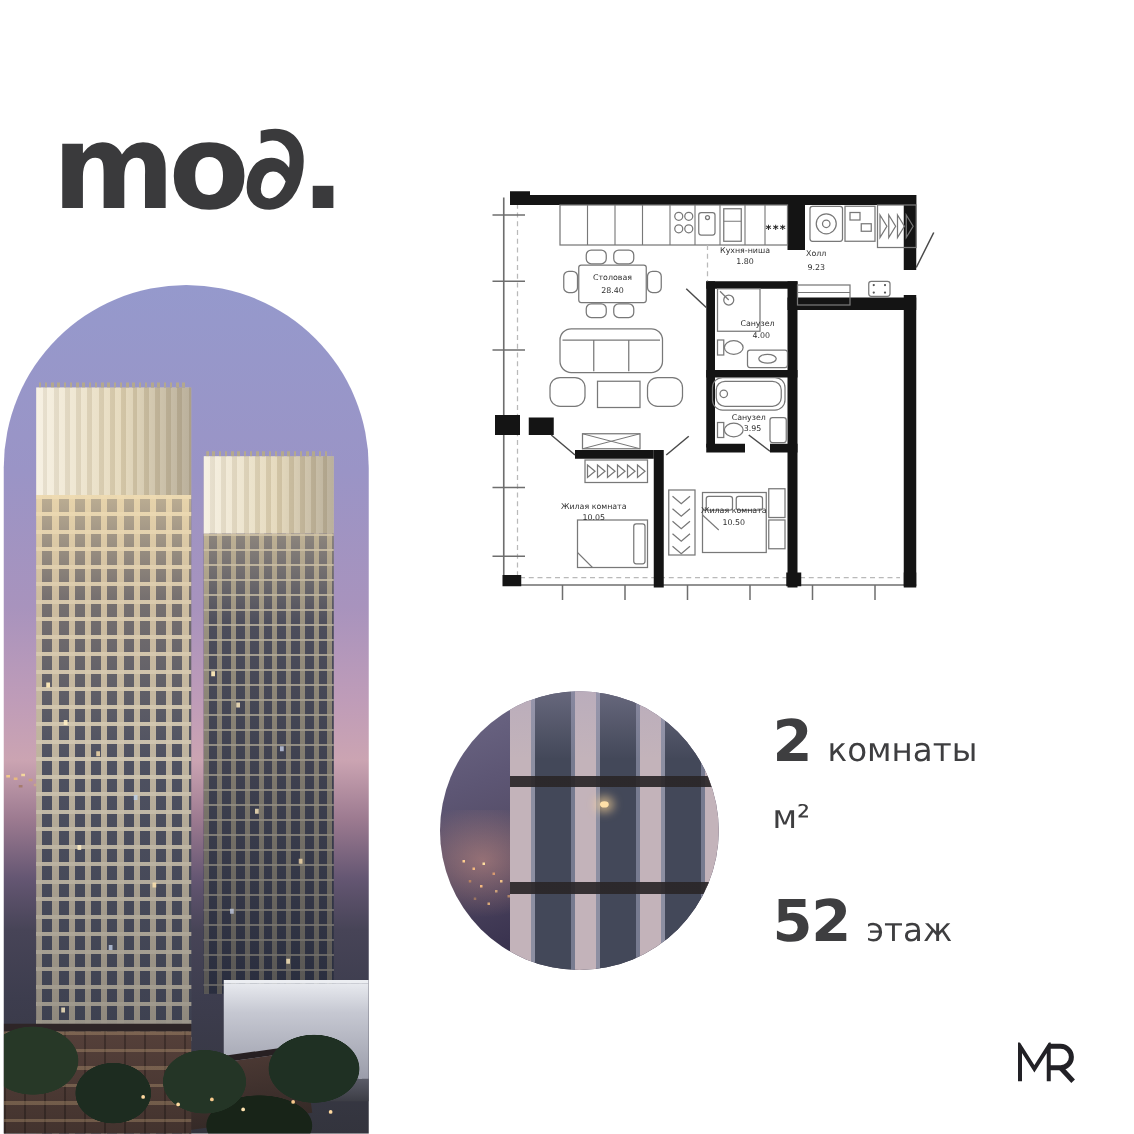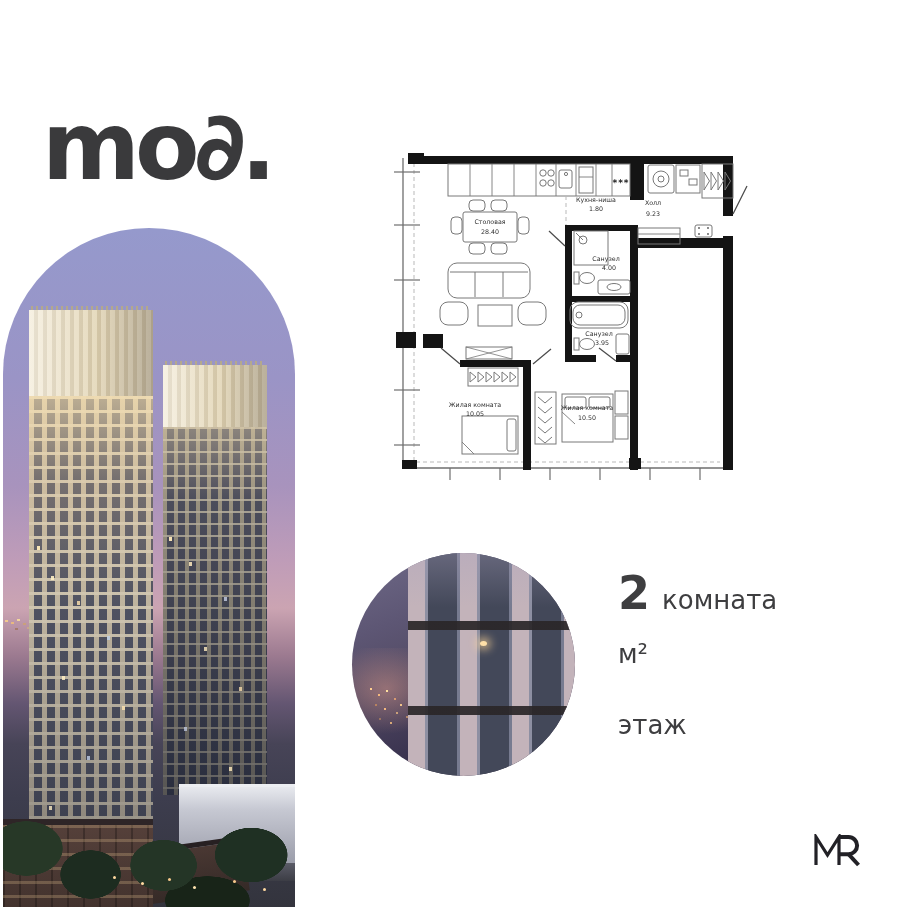--- a/index.html
+++ b/index.html
@@ -1,21 +1,21 @@
 <!DOCTYPE html>
 <html><head>
 <meta charset="utf-8">
 <style>
   html,body{margin:0;padding:0;}
   body{width:907px;height:907px;position:relative;background:#ffffff;overflow:hidden;
        font-family:"DejaVu Sans","Liberation Sans",sans-serif;color:#3e3e40;}
 
   
   .brand-logo{position:absolute;left:42px;top:88px;font-size:94px;font-weight:800;
-              letter-spacing:-5px;color:#3a3a3c;line-height:1.0;margin-top:12px;}
+              letter-spacing:-5px;color:#3a3a3c;line-height:1.0;}
 
   
   .arch{position:absolute;left:3px;top:228px;width:292px;height:679px;
         border-radius:146px 146px 0 0;overflow:hidden;
         background:linear-gradient(180deg,#9599cc 0%,#9a94c6 22%,#a893bd 38%,
                    #bf9cb8 49%,#cba4b2 56%,#9c7a90 63%,#645672 70%,
                    #474457 76%,#3d3d4e 84%,#33343d 100%);}
   .city-dots{position:absolute;left:2px;top:392px;width:3px;height:2px;background:#f2c98d;
      box-shadow:6px 2px #e8b97f,12px -1px #f4d79c,18px 3px #caa07a,26px 1px #f0c289,
                 34px 4px #d8a87e,10px 8px #a67c6e,22px 7px #caa58a,40px 2px #8f6f74,
@@ -357,26 +357,27 @@
 
 <div class="circle">
   <div class="glow"></div>
   <div class="ctlights"></div>
   <div class="facade"></div>
   <div class="chandelier"></div>
 </div>
 
 <div class="spec spec-rooms">
   <span class="spec-num">2</span>
-  <span class="spec-label">комната</span>
+  <span class="spec-label">комнаты</span>
 </div>
 <div class="spec spec-area">
   <span class="spec-label">м²</span>
 </div>
 <div class="spec spec-floor">
+  <span class="spec-num">52</span>
   <span class="spec-label">этаж</span>
 </div>
 
 <svg class="mr" viewBox="0 0 58 34" role="img" aria-label="MR">
   <polyline points="4,31 4,3 15.5,21 27,3 27,31" fill="none" stroke="#222126" stroke-width="3.2"></polyline>
   <path d="M27,3 h9.5 a8.6,8.6 0 0 1 0,17.2 H27" fill="none" stroke="#222126" stroke-width="4"></path>
   <line x1="36.5" y1="20.2" x2="46.5" y2="31" stroke="#222126" stroke-width="4"></line>
 </svg>
 
 </body></html>

